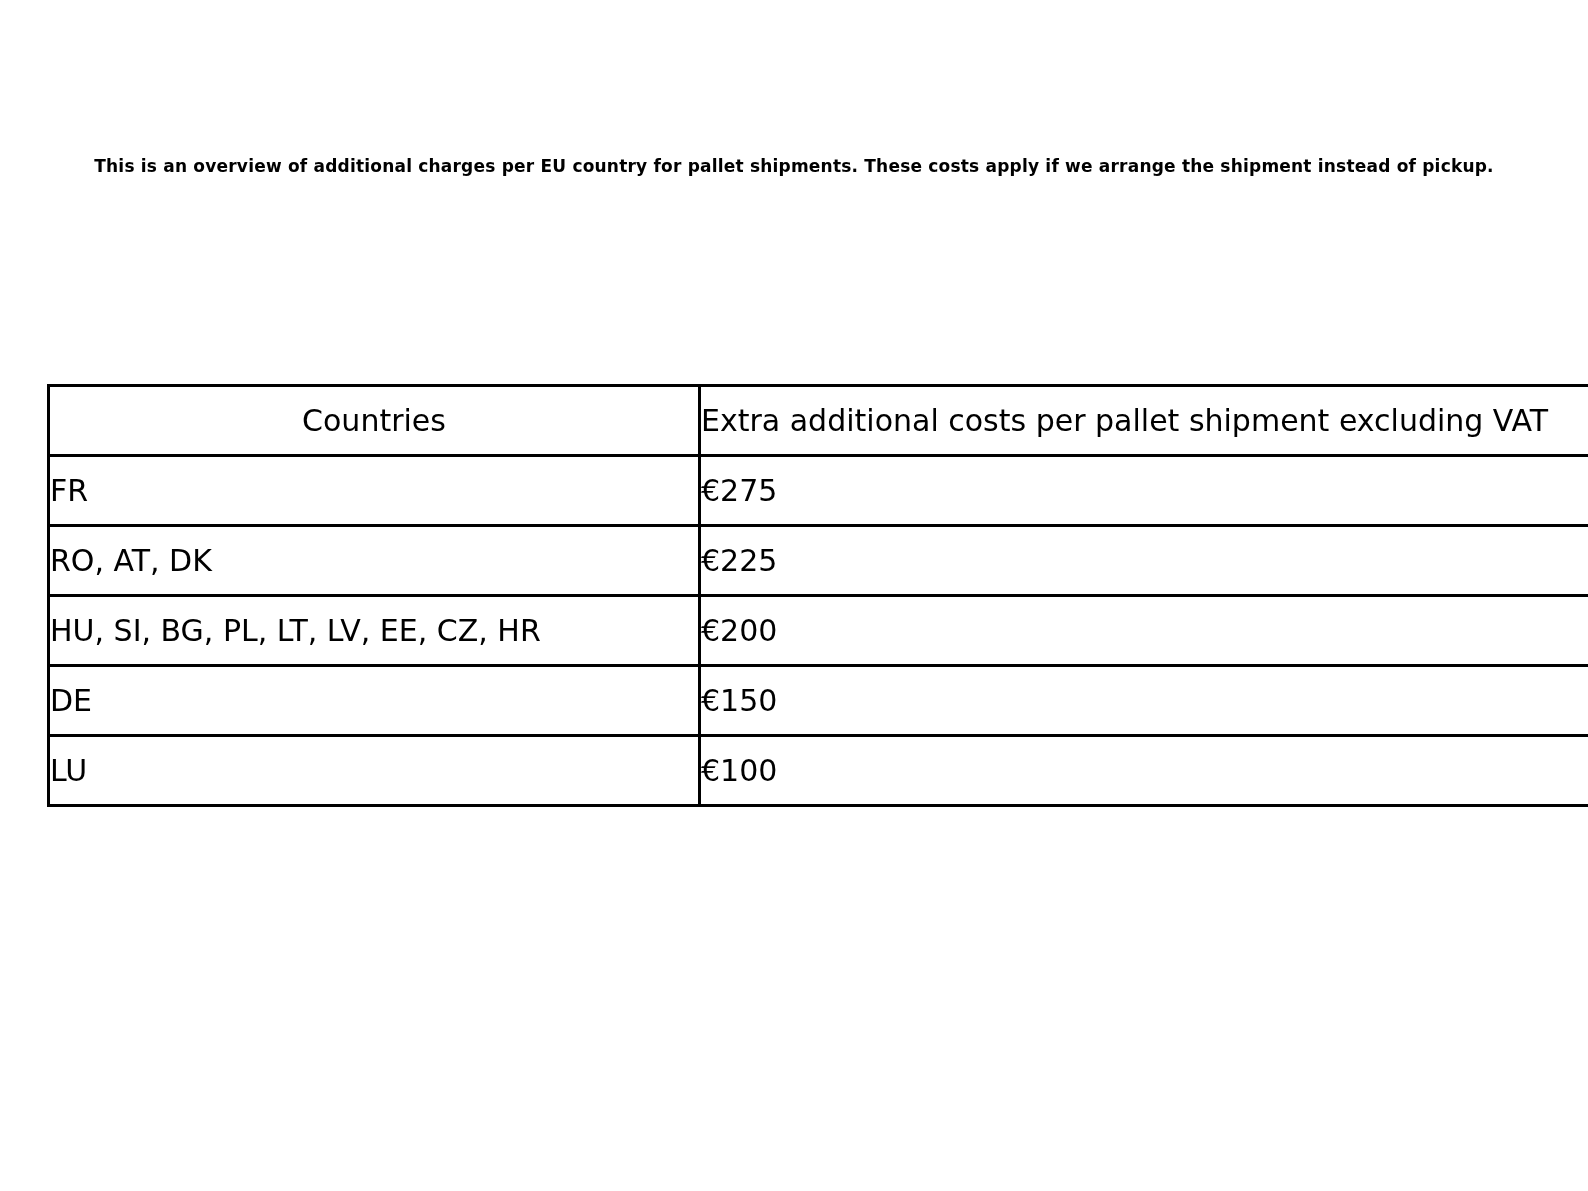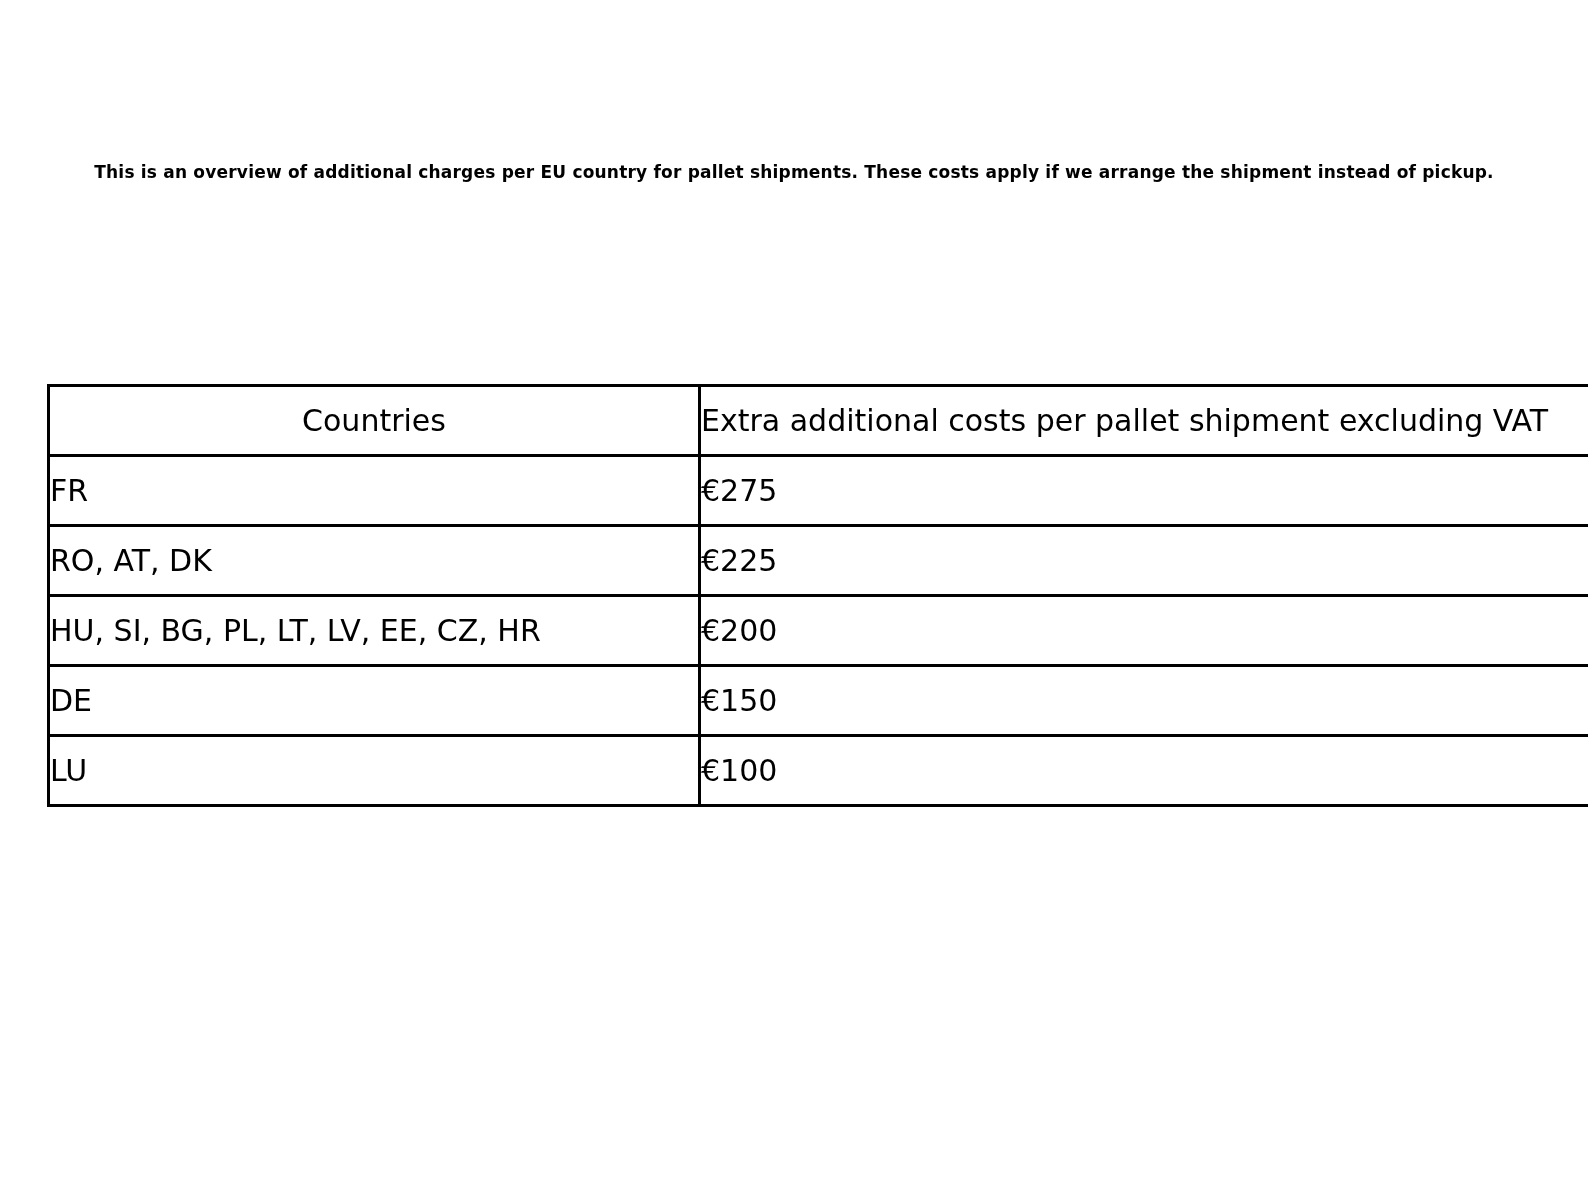--- a/index.html
+++ b/index.html
@@ -10,21 +10,21 @@
       width: 1588px;
       height: 1191px;
       position: relative;
       background: #ffffff;
       font-family: "DejaVu Sans", sans-serif;
       color: #000000;
       overflow: hidden;
     }
     .doc-title {
       position: absolute;
-      top: 162px;
+      top: 156px;
       left: 0;
       right: 0;
       text-align: center;
       font-size: 17px;
       font-weight: 700;
       letter-spacing: 0.2px;
       color: #000000;
       white-space: nowrap;
     }
     .charges-table {

